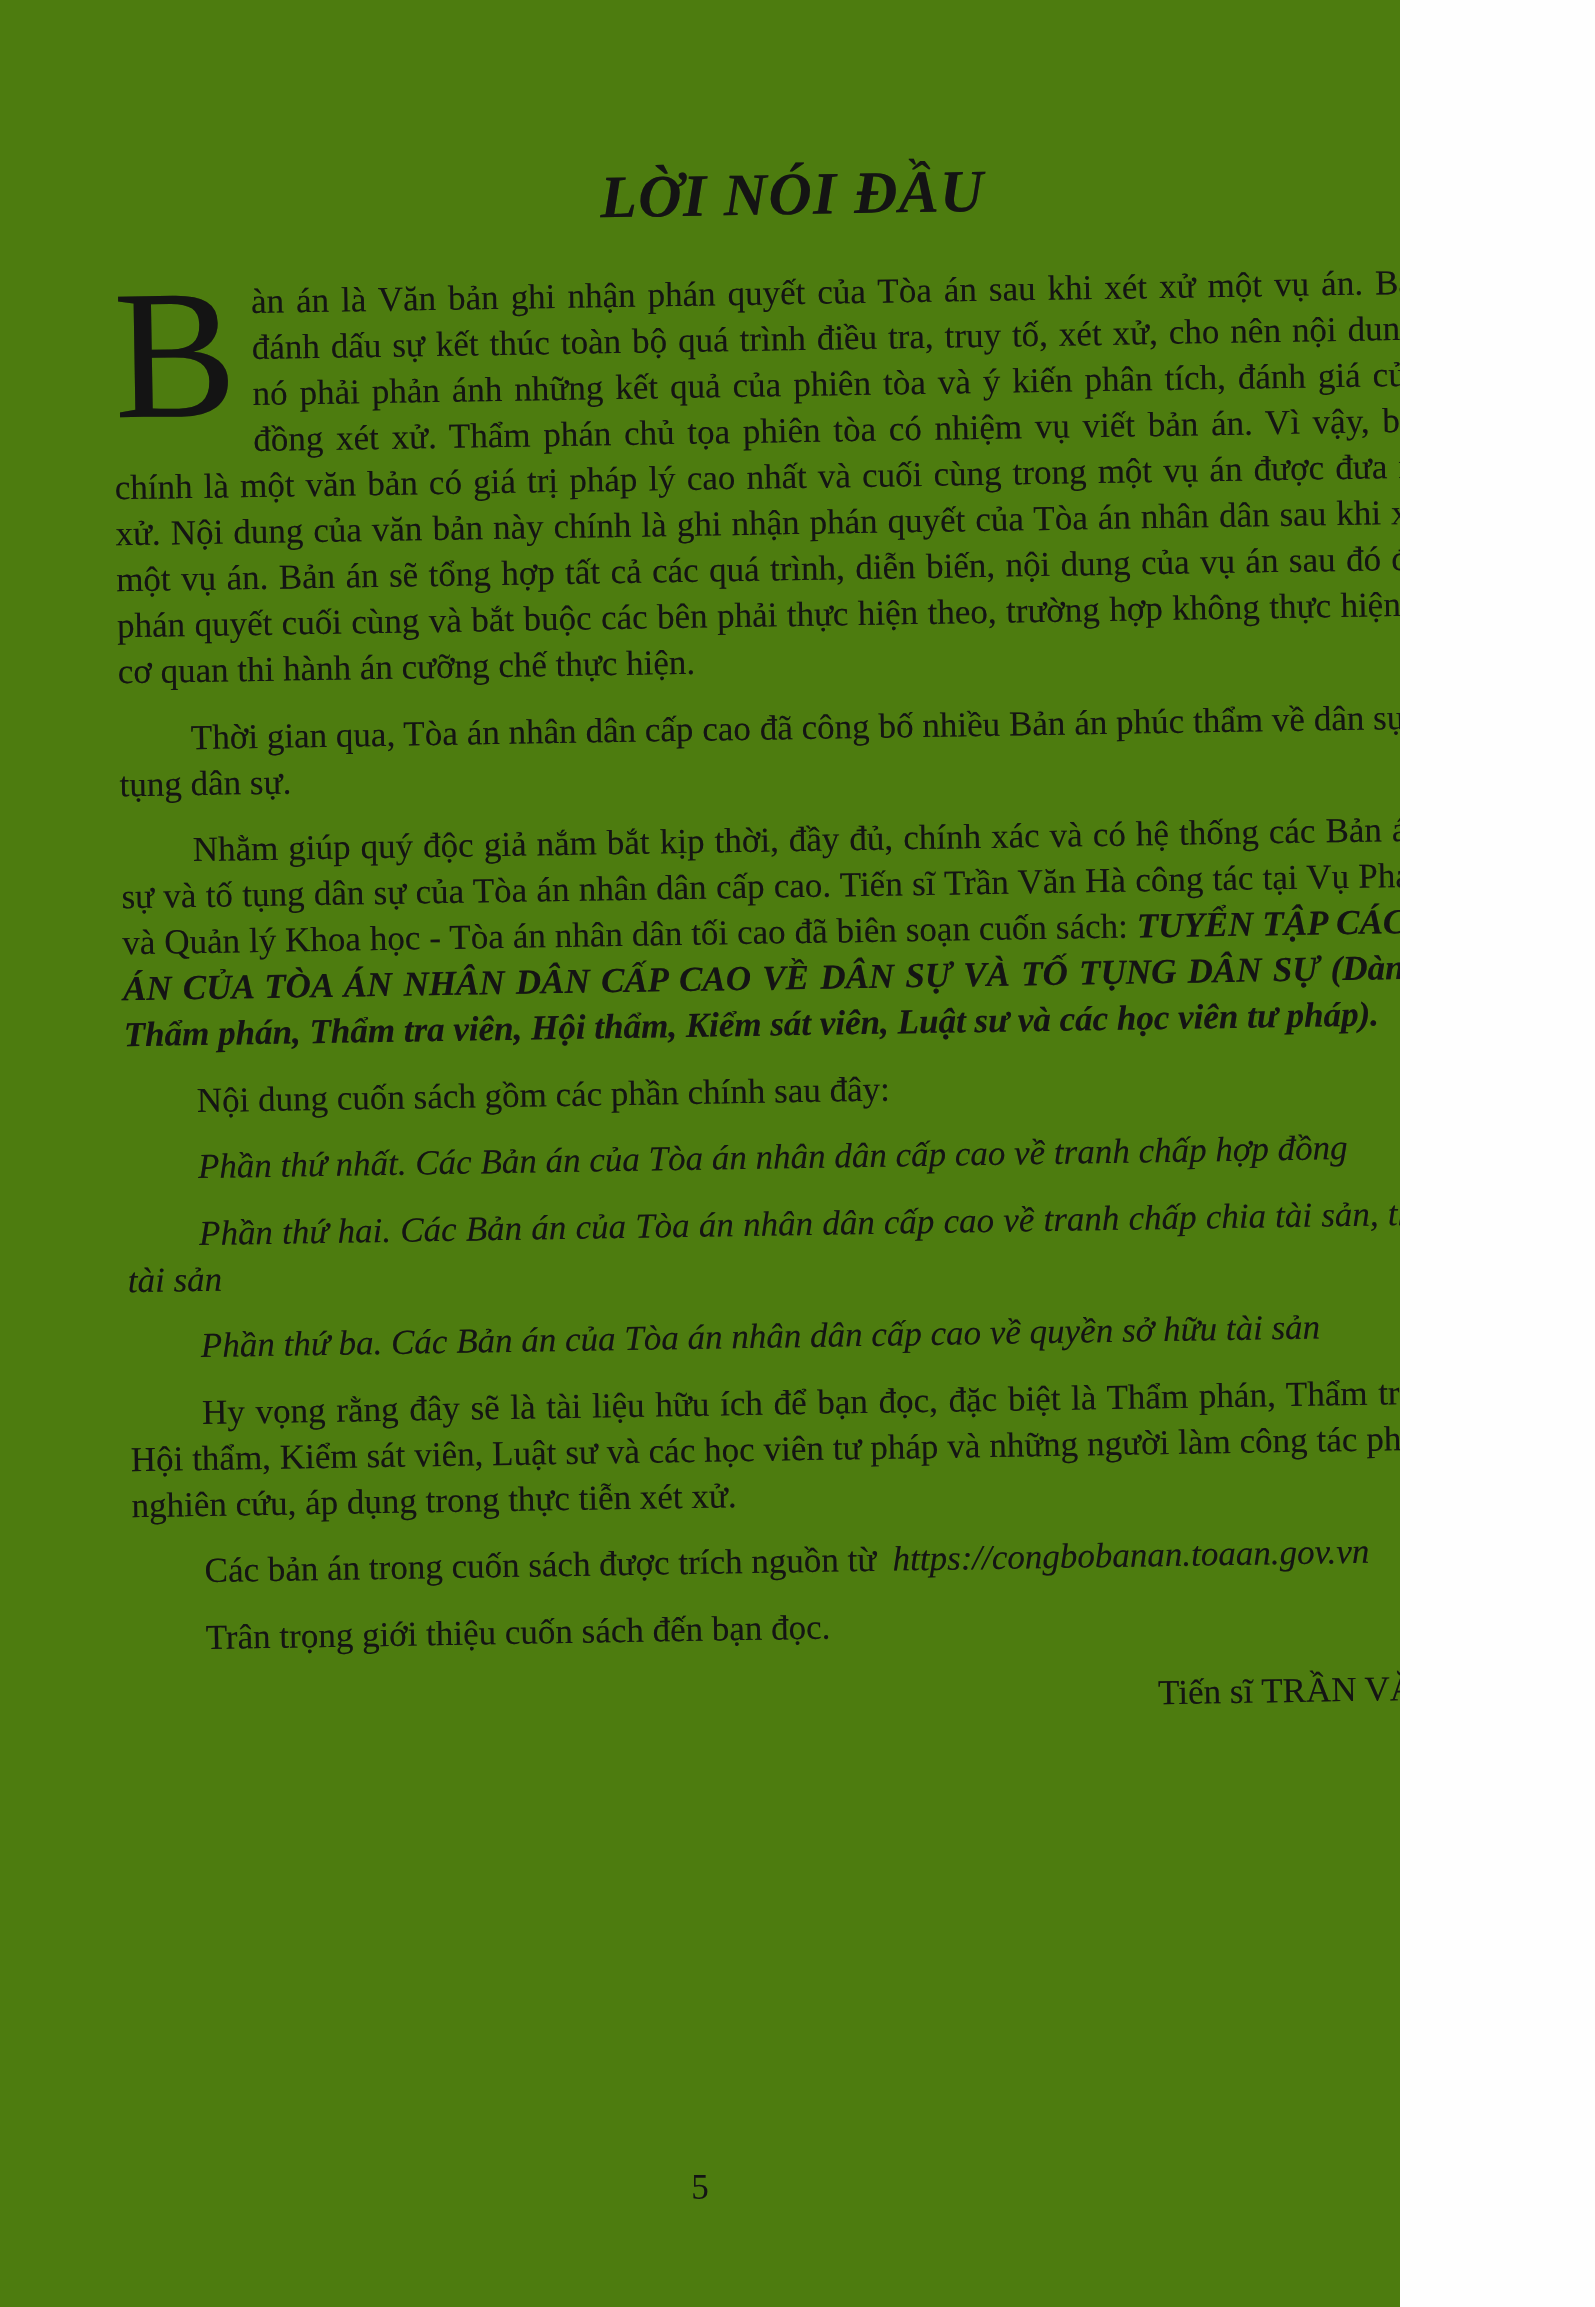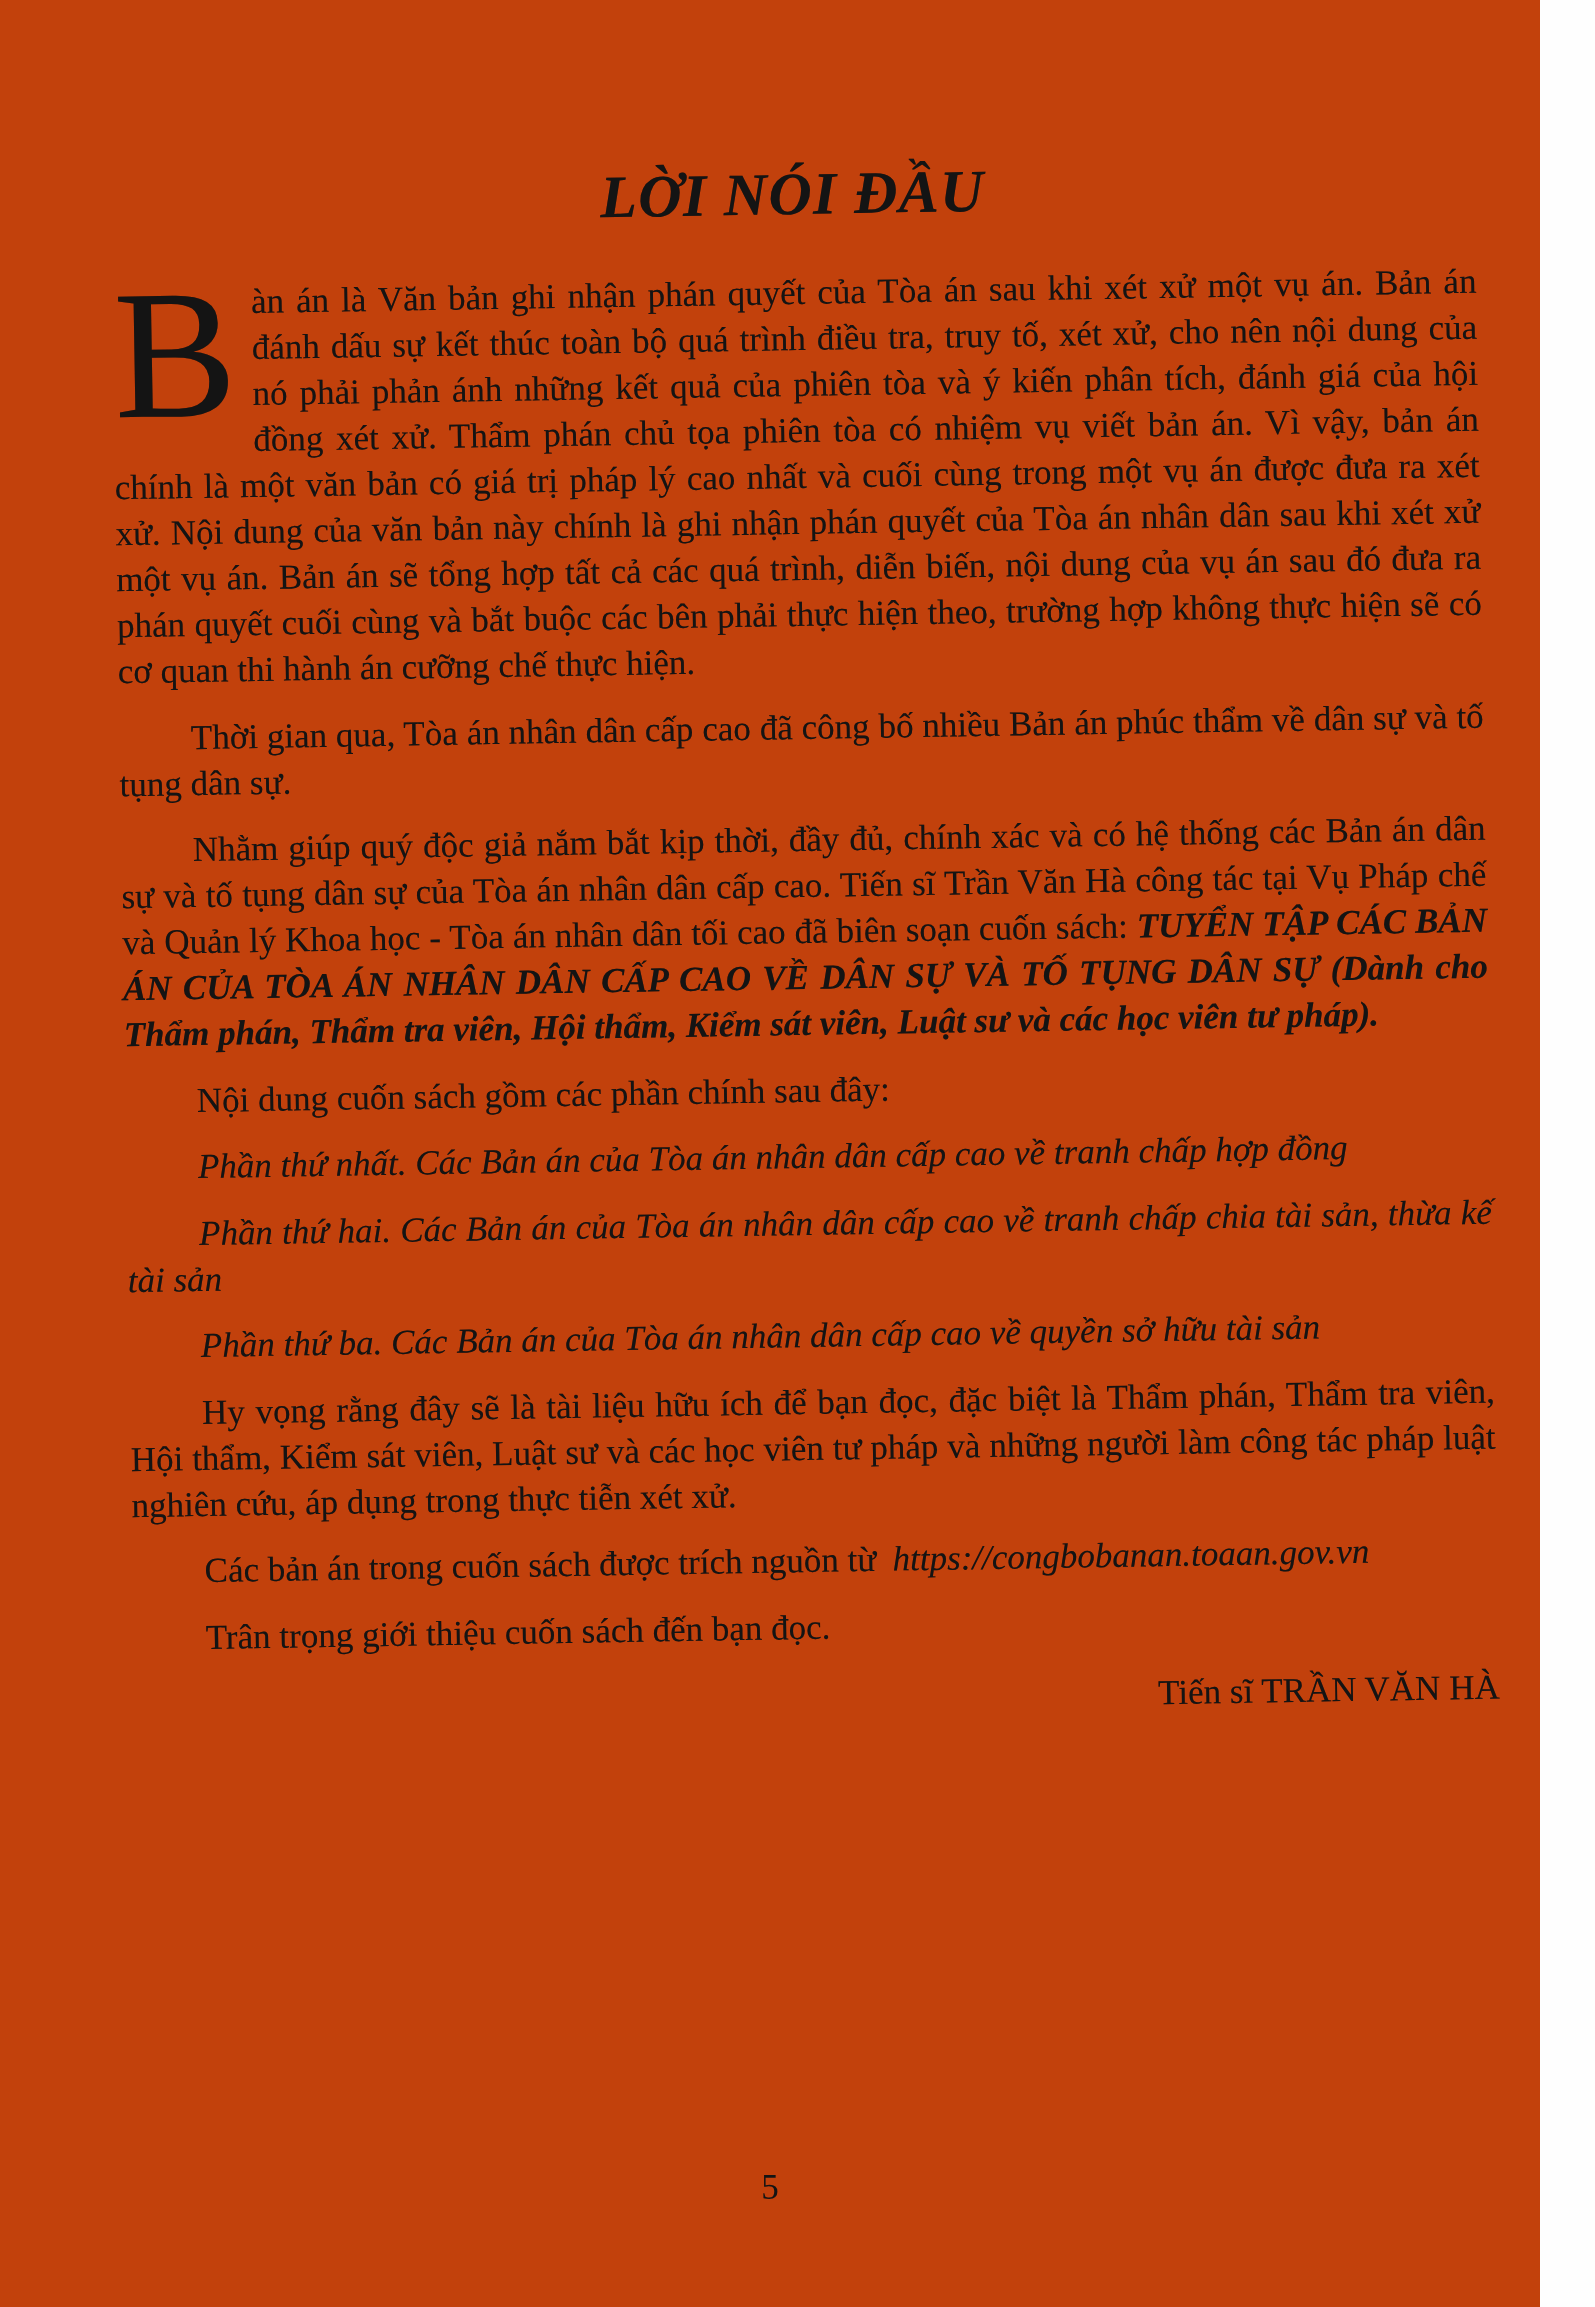--- a/index.html
+++ b/index.html
@@ -5,22 +5,22 @@
   html, body { margin: 0; padding: 0; }
   body {
     width: 1596px; height: 2307px;
     background: #fefefe;
     font-family: "Liberation Serif", "DejaVu Serif", serif;
     color: #141414;
     overflow: hidden;
   }
   .page {
     position: relative;
-    width: 1540px; height: 2307px;
-    background: #c2410c;
+    width: 1400px; height: 2307px;
+    background: #4d7c0f;
     overflow: hidden;
     font-family: Liberation Serif, serif;
   }
   .scan {
     position: absolute;
     left: 121px; top: 160px;
     width: 1365px;
     transform: rotate(-0.95deg);
     transform-origin: 50% 45%;
     text-shadow: 0 0 0.6px rgba(10,10,10,0.4);

